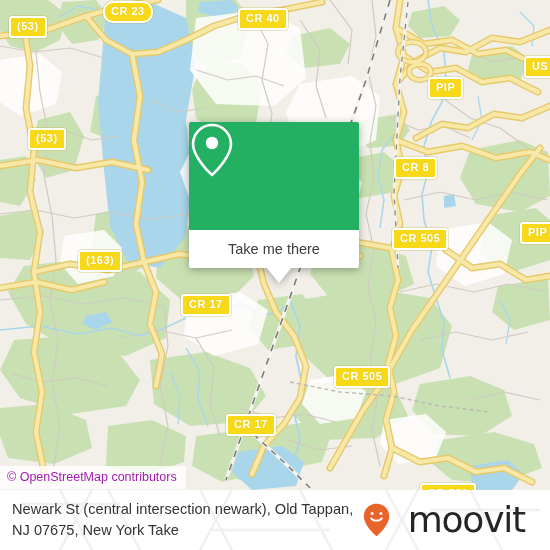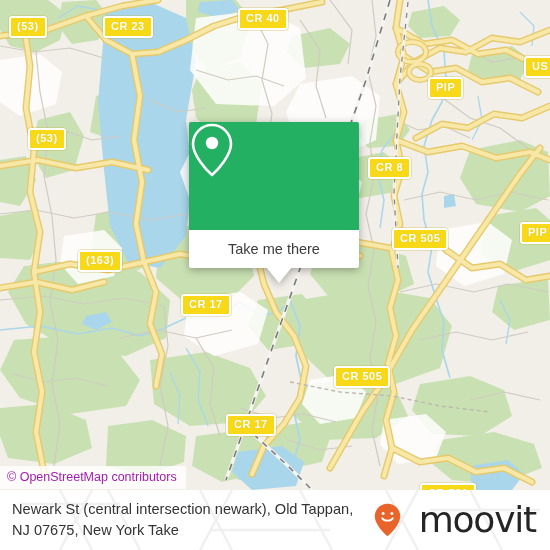--- a/index.html
+++ b/index.html
@@ -71,21 +71,21 @@
 
   
   .footer{
     position:absolute;left:0;top:490px;width:550px;height:60px;
     background:#ffffff;overflow:hidden;
   }
   .footer-wm{position:absolute;left:0;top:0;opacity:1;}
   .footer-inner{
     position:relative;height:100%;
     display:flex;align-items:center;justify-content:space-between;
-    padding:0 14px 0 12px;box-sizing:border-box;
+    padding:0 25px 0 12px;box-sizing:border-box;
   }
   .footer-text{
     color:#333333;font-size:14.6px;line-height:21px;
     max-width:400px;
   }
   .brand{display:flex;align-items:center;gap:17px;flex:0 0 auto;text-align:center;}
   .brand-pin{width:27px;height:34px;display:block;}
   .brand-word{
     font-size:36px;line-height:34px;color:#252525;
     font-family:"DejaVu Sans",sans-serif;
@@ -288,27 +288,27 @@
           <path d="M408,2 L404,40 L400,78 L398,116 L396,154 L394,192 L396,230 L398,268" stroke="#f6f4f0" stroke-width="3" fill="none" opacity="0.9"></path>
           <path d="M408,2 L404,40 L400,78 L398,116 L396,154 L394,192 L396,230 L398,268" stroke="#888" stroke-width="1.3" fill="none" stroke-dasharray="5 6"></path>
         </g>
 
         <g stroke="#bdb8b0" fill="none" stroke-width="1.4" stroke-dasharray="4 3">
           <path d="M290,382 L340,392 L392,396 L440,406 L490,412"></path>
         </g>
       </g>
     </svg>
 
-    <div class="shield" style="left:103px;top:16px;">CR 23</div>
+    <div class="shield" style="left:103px;top:1px;border-radius:10px;">CR 23</div>
     <div class="shield" style="left:9px;top:16px;">(53)</div>
     <div class="shield" style="left:238px;top:8px;">CR 40</div>
     <div class="shield" style="left:524px;top:56px;">US 9</div>
     <div class="shield" style="left:428px;top:77px;">PIP</div>
     <div class="shield" style="left:28px;top:128px;">(53)</div>
-    <div class="shield" style="left:368px;top:157px;">CR 8</div>
+    <div class="shield" style="left:394px;top:157px;">CR 8</div>
     <div class="shield" style="left:520px;top:222px;">PIP</div>
     <div class="shield" style="left:392px;top:228px;">CR 505</div>
     <div class="shield" style="left:78px;top:250px;">(163)</div>
     <div class="shield" style="left:181px;top:294px;">CR 17</div>
     <div class="shield" style="left:334px;top:366px;">CR 505</div>
     <div class="shield" style="left:226px;top:414px;">CR 17</div>
     <div class="shield" style="left:420px;top:483px;">CR 501</div>
 
     <div class="popup">
       <div class="popup-top">

